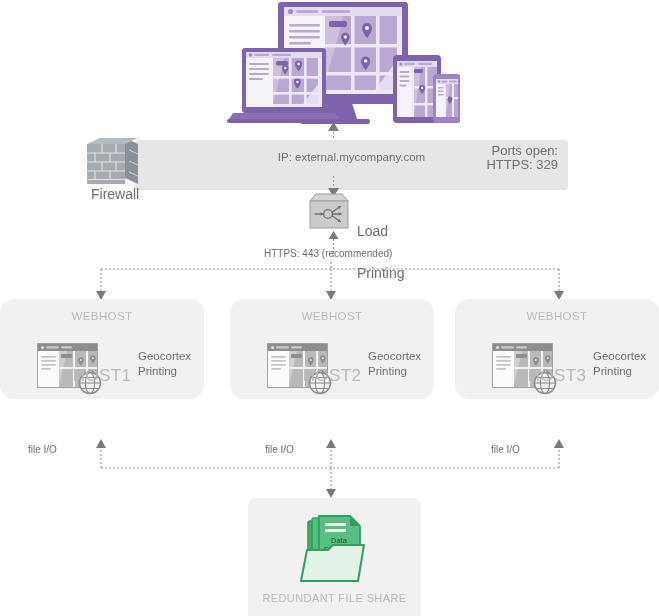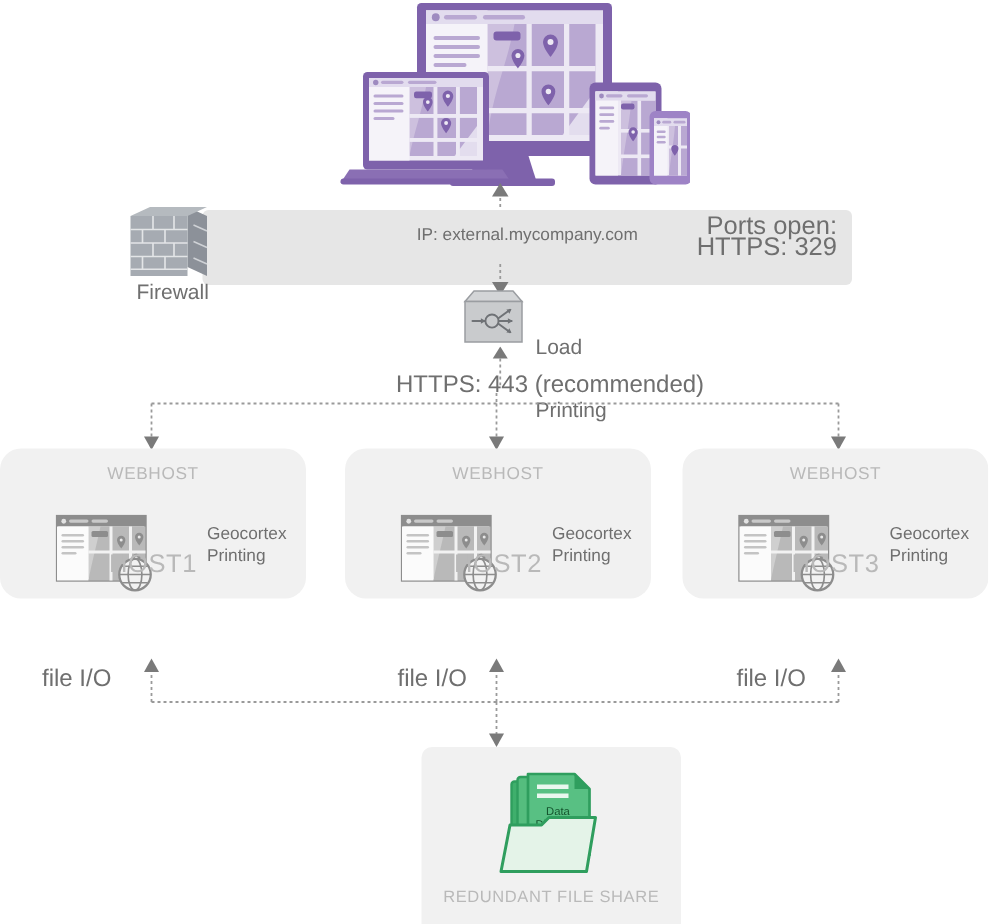--- a/index.html
+++ b/index.html
@@ -29,21 +29,21 @@
     left:135px;top:140px;width:433px;height:50px;
     background:#e6e6e6;
     border-radius:4px;
   }
   #fwbar .ip{
     position:absolute;left:0;top:11px;width:433px;
     text-align:center;font-size:11.5px;color:#6f6f6f;
   }
   #fwbar .ports{
     position:absolute;right:10px;top:4px;
-    text-align:right;font-size:17px;color:#6f6f6f;line-height:14px;
+    text-align:right;font-size:13px;color:#6f6f6f;line-height:14px;
   }
 
   
   .hostbox{
     top:299px;width:204px;height:100px;
     background:#f1f1f1;border-radius:14px;
   }
   .hostbox .webhost{
     position:absolute;top:11px;left:0;width:100%;
     text-align:center;font-size:11.5px;color:#b9b9b9;letter-spacing:.4px;
@@ -54,30 +54,30 @@
   }
   .hostbox .prodname{
     position:absolute;left:122px;top:50px;
     font-size:11.5px;line-height:14.5px;color:#6f6f6f;margin-left:16px;
   }
   .hostbox .prodicon{position:absolute;left:37px;top:44px;}
 
   
   #fileshare{
     left:248px;top:498px;width:173px;height:118px;
-    background:#f1f1f1;border-radius:7px 7px 0 0;margin-left:33px;
+    background:#f1f1f1;border-radius:7px 7px 0 0;
   }
   #fileshare .cap{
     position:absolute;bottom:12px;left:0;width:100%;
     text-align:center;font-size:11px;color:#b9b9b9;letter-spacing:.4px;
   }
   #fileshare .folder{position:absolute;left:50px;top:14px;}
 
   
-  .conlabel{font-size:16px;color:#6f6f6f;}
+  .conlabel{font-size:10px;color:#6f6f6f;}
 </style>
 </head>
 <body>
 
 <div id="canvas">
 
   <div class="abs" style="left:225px;top:0px;width:235px;height:125px;">
     <svg width="235" height="125" viewBox="0 0 235 125">
 
       <g>

